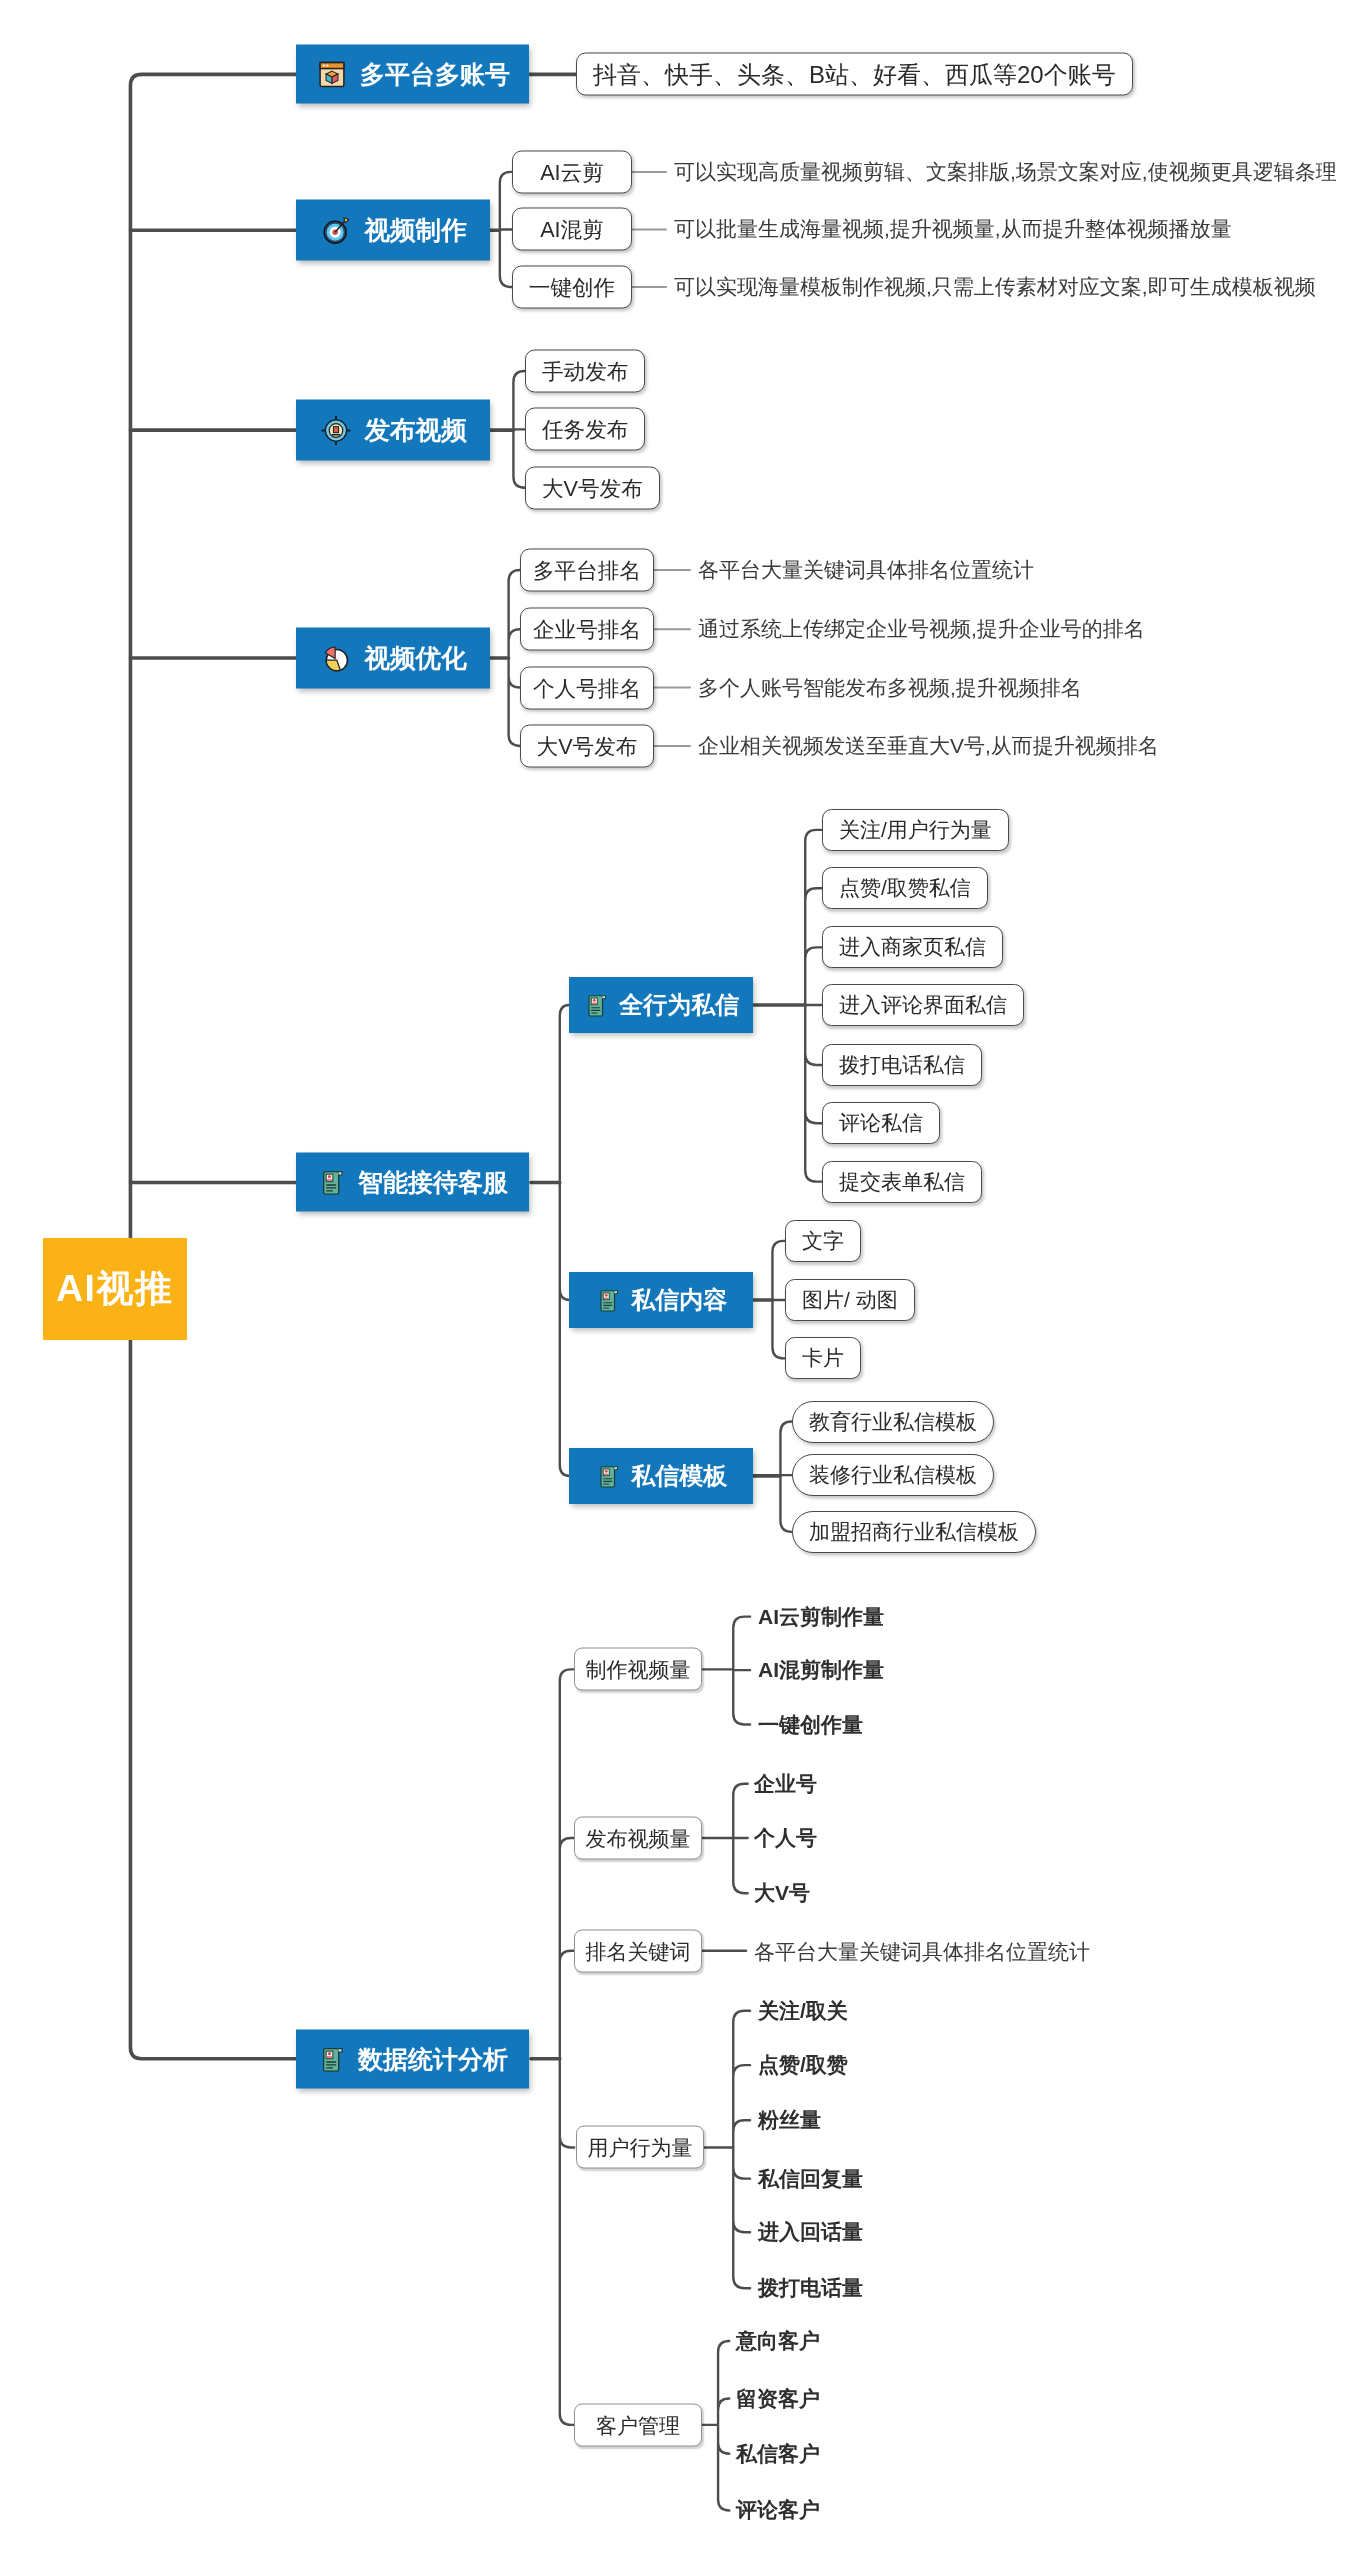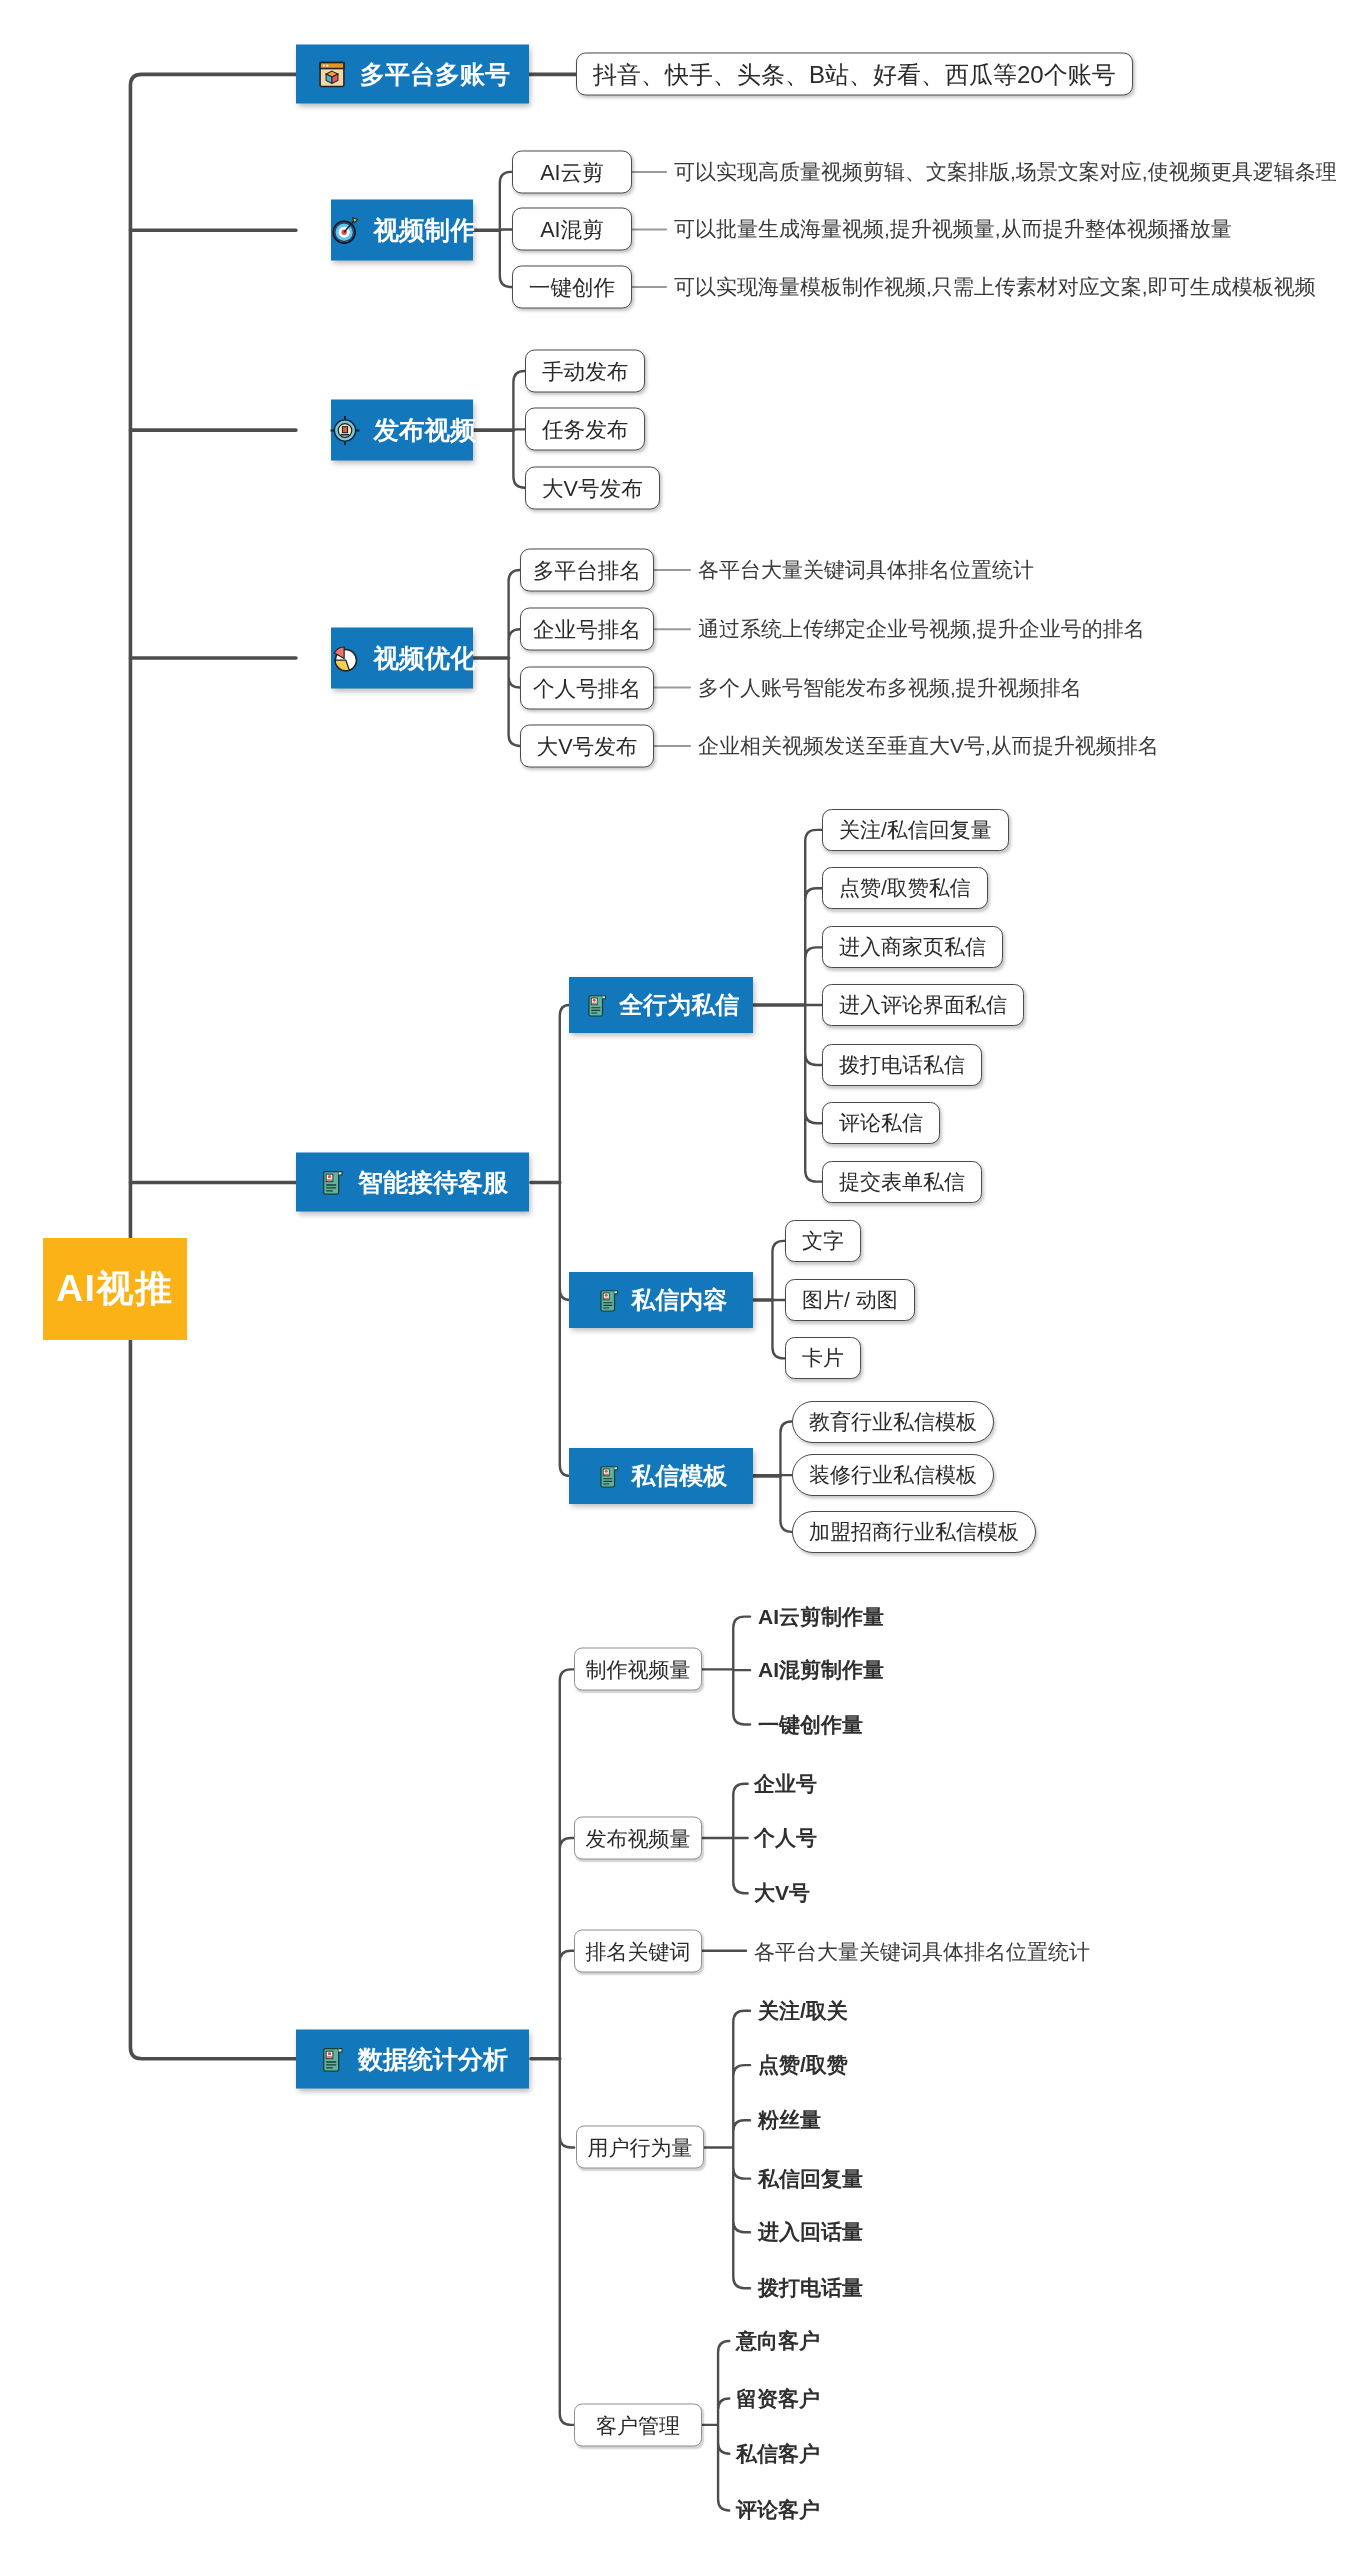--- a/index.html
+++ b/index.html
@@ -26,21 +26,21 @@
   .root {
     width:144px; height:102px; background:var(--root-orange);
     color:#fff; font-weight:bold; font-size:37px; justify-content:center;
     letter-spacing:1.6px;
   }
   .blue {
     background:var(--node-blue); color:#fff; font-weight:bold;
     justify-content:center; gap:11.2px; box-shadow:2.4px 3.2px 5.6px rgba(0,0,0,.28);
   }
   .l1big   { width:233px; height:59px; font-size:25px; }
-  .l1small { width:142px; height:61px; font-size:25.6px;margin-left:35px; }
+  .l1small { width:194px; height:61px; font-size:25.6px; }
   .l2blue  { width:184px; height:56px; font-size:24px; gap:9.6px; }
   .leaf {
     background:#fff; border:1.6px solid #4a4a4a; border-radius:9.6px;
     height:43px; padding:0 16px; font-size:21.6px; color:#2a2a2a;
     box-shadow:1.6px 2.4px 3.2px rgba(0,0,0,.22);
   }
   .leaf.fix150 { width:120px; justify-content:center; padding:0; }
   .leaf.fix168 { width:134px; justify-content:center; padding:0; }
   .leaf.h52 { height:42px; font-size:21px; }
   .pill { border-radius:21.6px; }
@@ -212,21 +212,21 @@
     <rect x="8" y="5" width="18" height="27" rx="2" fill="#5FB39B" stroke="#1d3b33" stroke-width="1.6"></rect>
     <path d="M26 5 h4 v4 h-4" fill="#cfeee2" stroke="#1d3b33" stroke-width="1.4"></path>
     <rect x="11" y="8" width="8" height="9" fill="#ffffff" stroke="#1d3b33" stroke-width="1.2"></rect>
     <circle cx="15" cy="11" r="2" fill="#d9534f"></circle>
     <path d="M12 15 h6" stroke="#d9534f" stroke-width="1.6"></path>
     <path d="M11 21 h12 M11 24.5 h12 M11 28 h8" stroke="#1d3b33" stroke-width="1.6"></path>
   </svg>
   <span>全行为私信</span>
 </div>
 <div class="n leaf h52" style="left:822px; top:830px;">
-  <span>关注/私信回复量</span>
+  <span>关注/用户行为量</span>
 </div>
 <div class="n leaf h52" style="left:822px; top:888px;">
   <span>点赞/取赞私信</span>
 </div>
 <div class="n leaf h52" style="left:822px; top:947px;">
   <span>进入商家页私信</span>
 </div>
 <div class="n leaf h52" style="left:822px; top:1005px;">
   <span>进入评论界面私信</span>
 </div>

